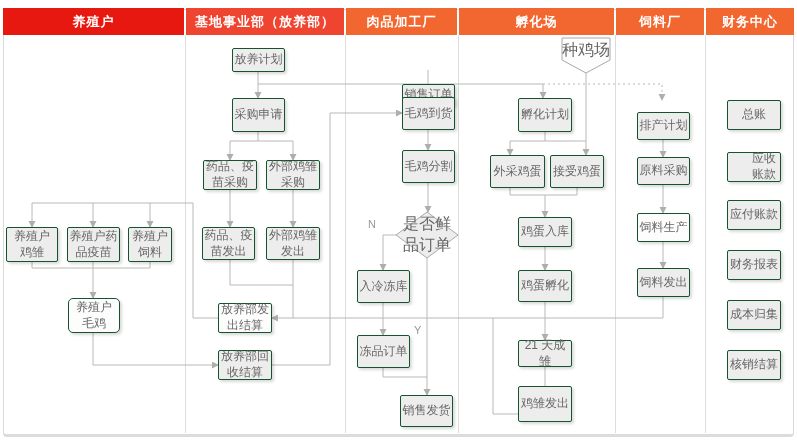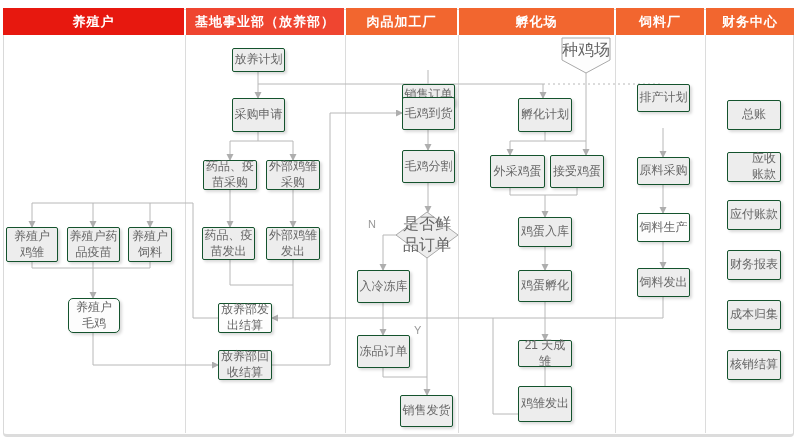--- a/index.html
+++ b/index.html
@@ -127,21 +127,21 @@
       <div class="node" style="left: 357px; top: 335px; width: 53px; height: 33px;">冻品订单</div>
       <div class="node" style="left: 400px; top: 395px; width: 53px; height: 32px;">销售发货</div>
       <div class="node naked" style="left: 562px; top: 40px; width: 48px; height: 20px;">种鸡场</div>
       <div class="node" style="left: 518px; top: 98px; width: 54px; height: 34px;">孵化计划</div>
       <div class="node" style="left: 482px; top: 155px; width: 55px; height: 33px; margin-left: 8px;">外采鸡蛋</div>
       <div class="node" style="left: 550px; top: 155px; width: 54px; height: 33px;">接受鸡蛋</div>
       <div class="node" style="left: 518px; top: 217px; width: 54px; height: 30px;">鸡蛋入库</div>
       <div class="node" style="left: 518px; top: 270px; width: 54px; height: 32px;">鸡蛋孵化</div>
       <div class="node" style="left: 518px; top: 340px; width: 54px; height: 27px;">21 天成雏</div>
       <div class="node" style="left: 518px; top: 386px; width: 54px; height: 36px;">鸡雏发出</div>
-      <div class="node" style="left: 637px; top: 84px; width: 53px; height: 28px;">排产计划</div>
+      <div class="node" style="left: 637px; top: 112px; width: 53px; height: 28px;">排产计划</div>
       <div class="node" style="left: 637px; top: 157px; width: 53px; height: 28px;">原料采购</div>
       <div class="node white" style="left: 637px; top: 213px; width: 53px; height: 29px;">饲料生产</div>
       <div class="node" style="left: 637px; top: 268px; width: 53px; height: 29px;">饲料发出</div>
       <div class="node" style="left: 727px; top: 100px; width: 54px; height: 30px;">总账</div>
       <div class="node" style="left: 727px; top: 152px; width: 54px; height: 30px; padding-left: 20px;">应收账款</div>
       <div class="node" style="left: 727px; top: 200px; width: 54px; height: 30px;">应付账款</div>
       <div class="node" style="left: 727px; top: 250px; width: 54px; height: 30px;">财务报表</div>
       <div class="node" style="left: 727px; top: 300px; width: 54px; height: 30px;">成本归集</div>
       <div class="node" style="left: 727px; top: 350px; width: 54px; height: 30px;">核销结算</div>
     </div>

